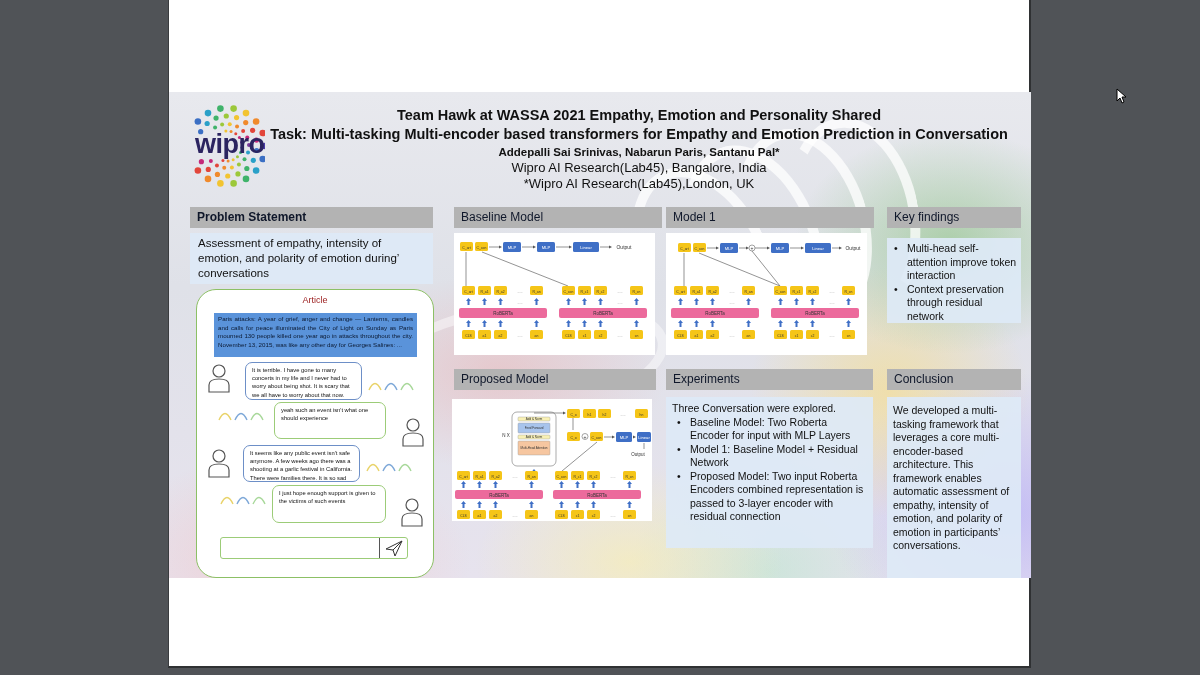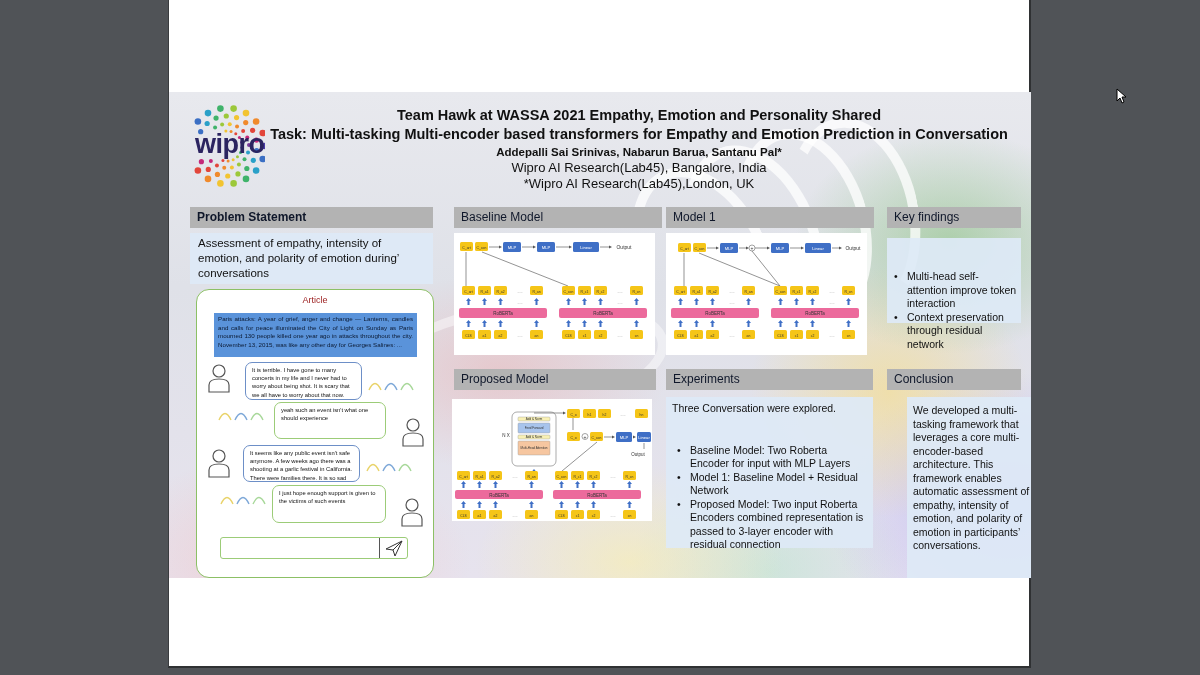--- a/index.html
+++ b/index.html
@@ -27,26 +27,26 @@
 
   .title-block { position: absolute; left: 100px; top: 14px; width: 740px; text-align: center; color: #111; }
   .title-block .t1 { font-size: 14.5px; font-weight: bold; line-height: 19px; }
   .title-block .t2 { font-size: 14.5px; font-weight: bold; line-height: 18px; }
   .title-block .t3 { font-size: 11.5px; font-weight: bold; line-height: 16px; margin-top: 1px; }
   .title-block .t4 { font-size: 13px; line-height: 16px; }
 
   .hdr { position: absolute; height: 21px; background: #b3b3b3; color: #0f172a; font-size: 12px; line-height: 21px; padding-left: 7px; }
   .hdr.bold { font-weight: bold; }
   .box { position: absolute; background: rgba(222,234,246,0.93); color: #111; font-size: 10.5px; line-height: 13.5px; }
-  .box ul { list-style: none; margin-top: 28px; }
+  .box ul { list-style: none; }
   .box li { position: relative; padding-left: 18px; }
   .box li::before { content: "\2022"; position: absolute; left: 5px; top: 0; }
 
   
-  #chat { position: absolute; left: 27px; top: 197px; width: 238px; height: 289px; background: #fff; border: 1.5px solid #8cc065; border-radius: 13px; }
+  #chat { position: absolute; left: 27px; top: 197px; width: 238px; height: 289px; background: #fff; border: 1.5px solid #8cc065; border-radius: 20px; }
   .article-title { position: absolute; left: 0; top: 5px; width: 100%; text-align: center; color: #9b1c1c; font-size: 9px; }
   .article-body { position: absolute; left: 17px; top: 23px; width: 203px; height: 44px; background: #5a93da; color: #0c1a33; font-size: 6.2px; line-height: 8.6px; padding: 2px 4px; text-align: justify; }
   .person { position: absolute; width: 24px; height: 30px; }
   .bubble { position: absolute; background: #fff; font-size: 5.8px; line-height: 8.2px; color: #111; padding: 3px 6px; border-radius: 7px; }
   .bubble.blue { border: 1px solid #6d8fc7; }
   .bubble.green { border: 1px solid #9ccc78; }
   .waves { position: absolute; width: 50px; height: 16px; }
   .input-bar { position: absolute; left: 23px; top: 247px; width: 188px; height: 22px; border: 1px solid #9ccc78; border-radius: 3px; background: #fff; }
   .send-btn { position: absolute; right: 0; top: 0; width: 28px; height: 20px; border-left: 1px solid #555; }
 
@@ -125,21 +125,21 @@
             <circle cx="66.40372130230996" cy="37.56509052481166" r="1.5" fill="#c4287a"></circle>
             <circle cx="68.54059432570861" cy="42.31610034675607" r="1.5" fill="#7a3a9c"></circle>
             <circle cx="68.9236570771097" cy="47.511442835450175" r="1.5" fill="#4a3aa8"></circle>
           </svg>
         <span class="logo-word">wipro</span>
       </div>
 
       <div class="title-block">
         <div class="t1">Team Hawk at WASSA 2021 Empathy, Emotion and Personality Shared</div>
         <div class="t2">Task: Multi-tasking Multi-encoder based transformers for Empathy and Emotion Prediction in Conversation</div>
-        <div class="t3">Addepalli Sai Srinivas, Nabarun Barua, Santanu Pal*</div>
+        <div class="t3">Addepalli Sai Srinivas, Nabarun Paris, Santanu Pal*</div>
         <div class="t4">Wipro AI Research(Lab45), Bangalore, India</div>
         <div class="t4">*Wipro AI Research(Lab45),London, UK</div>
       </div>
 
       <div class="hdr bold" style="left:21px;top:115px;width:243px;">Problem Statement</div>
       <div class="box" style="left:21px;top:141px;width:243px;height:51px;padding:3px 8px;font-size:11.5px;line-height:15px;">
         <span>Assessment of empathy, intensity of emotion, and polarity of emotion during’ conversations</span>
       </div>
 
       <div id="chat">
@@ -497,21 +497,21 @@
       <div class="box" style="left:497px;top:305px;width:207px;height:151px;padding:5px 6px 0 6px;">
         <div>Three Conversation were explored.</div>
         <ul>
           <li>Baseline Model: Two Roberta Encoder for input with MLP Layers</li>
           <li>Model 1: Baseline Model + Residual Network</li>
           <li>Proposed Model: Two input Roberta Encoders combined representation is passed to 3-layer encoder with residual connection</li>
         </ul>
       </div>
 
       <div class="hdr" style="left:718px;top:277px;width:134px;">Conclusion</div>
-      <div class="box" style="left:738px;top:305px;width:134px;height:188px;padding:7px 6px 0 6px;">
+      <div class="box" style="left:718px;top:305px;width:134px;height:188px;padding:7px 6px 0 6px;">
         <span>We developed a multi-tasking framework that leverages a core multi-encoder-based architecture. This framework enables automatic assessment of empathy, intensity of emotion, and polarity of emotion in participants’ conversations.</span>
       </div>
 
     </div>
   </div>
 
   <svg id="cursor" viewBox="0 0 12 16">
       <path d="M1 1 L1 13 L4 10 L6 15 L8 14 L6 9 L10 9 Z" fill="#fff" stroke="#000" stroke-width="1"></path>
     </svg>
 </div>

